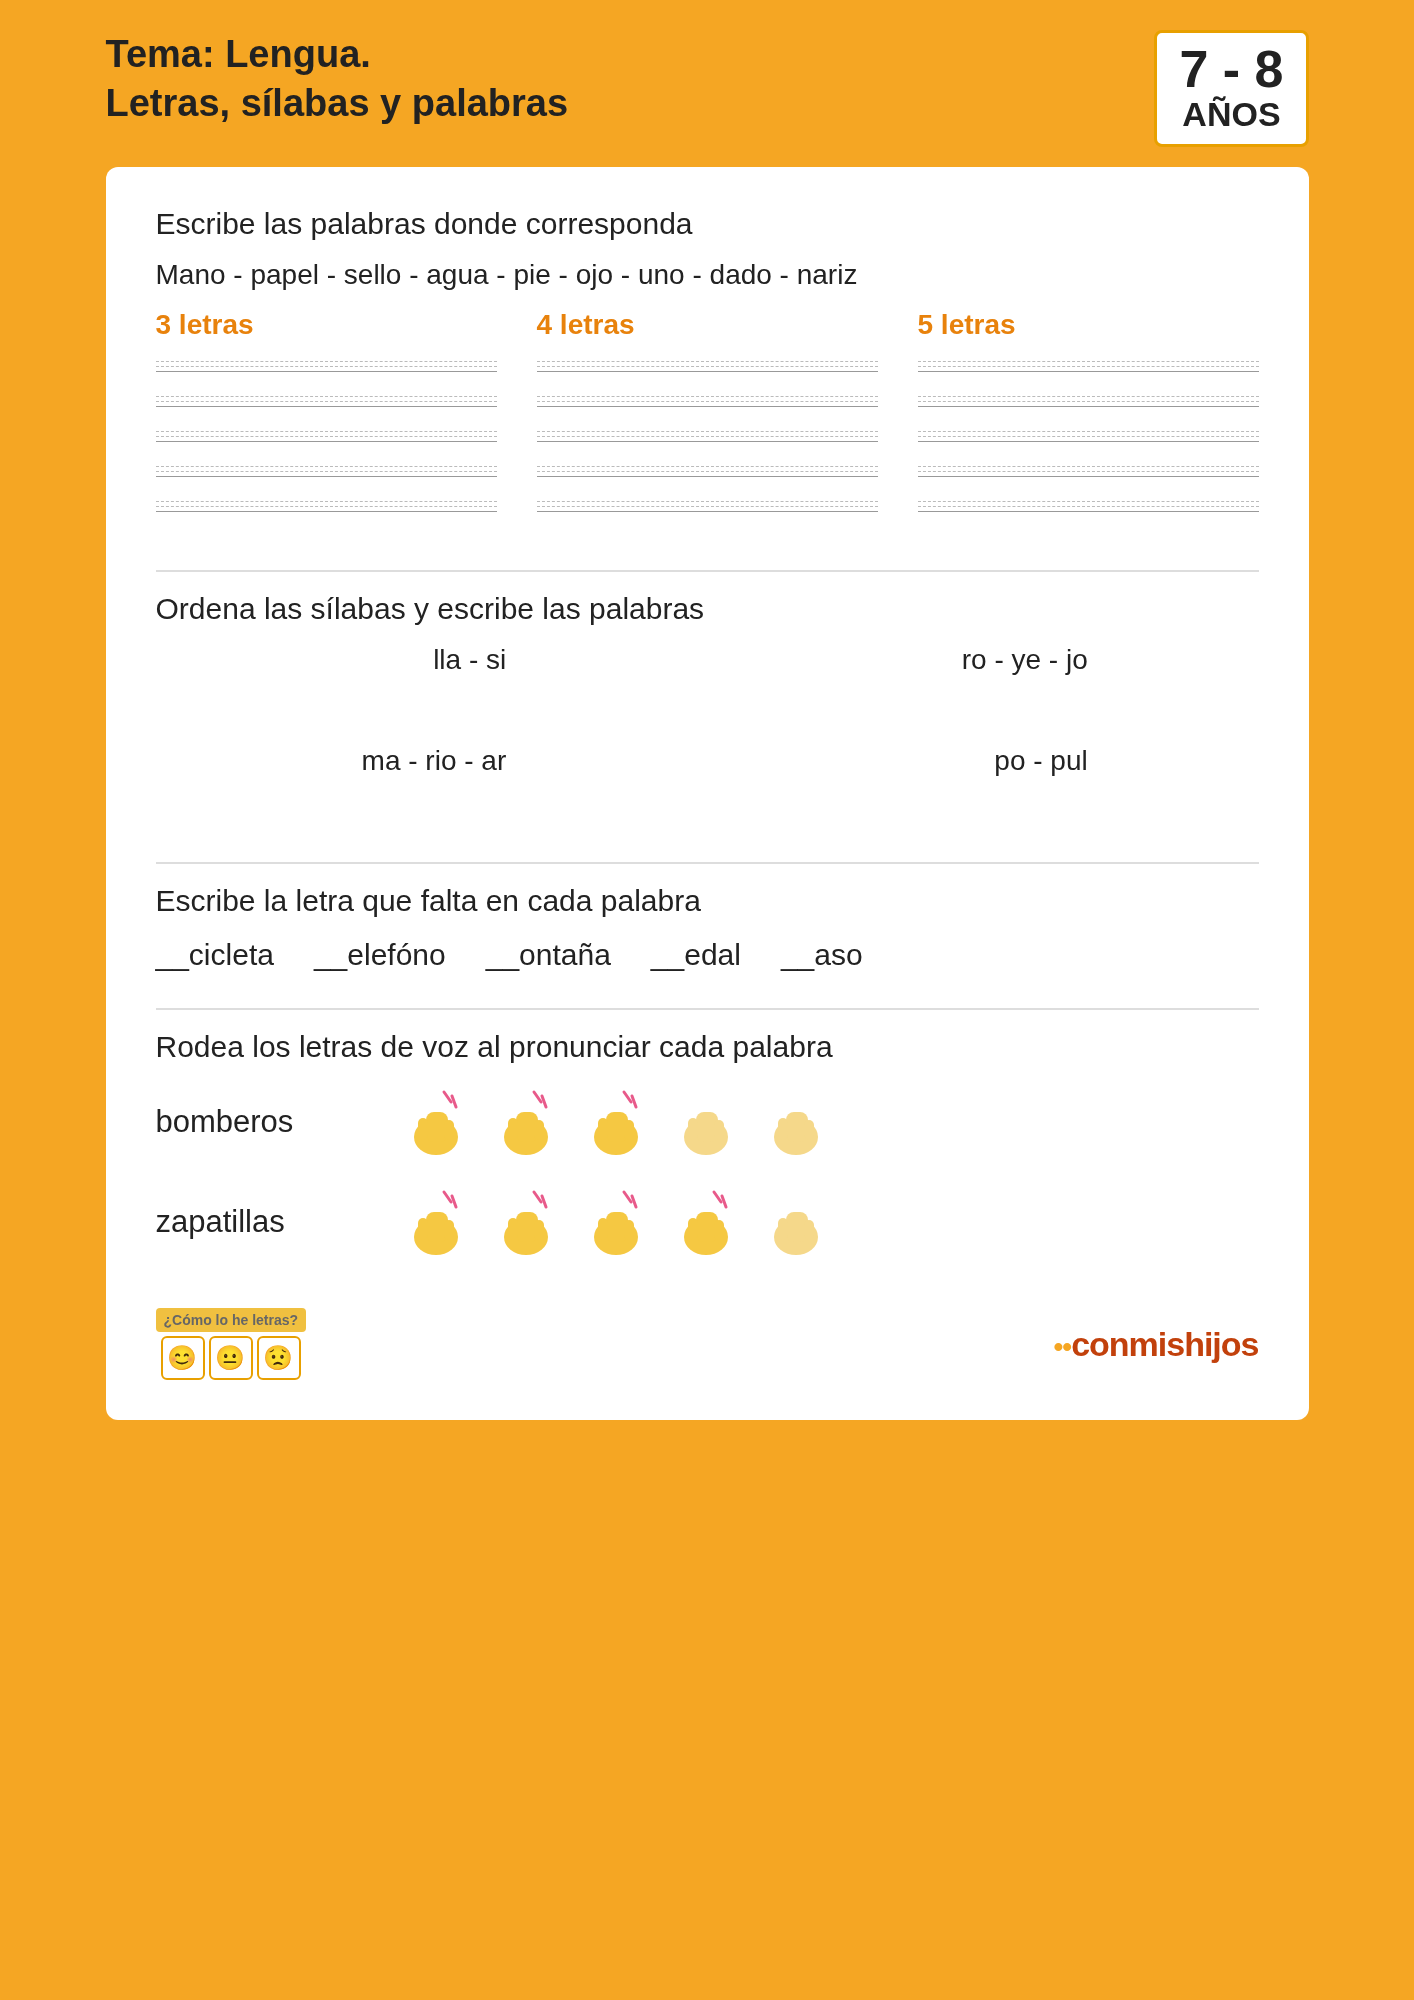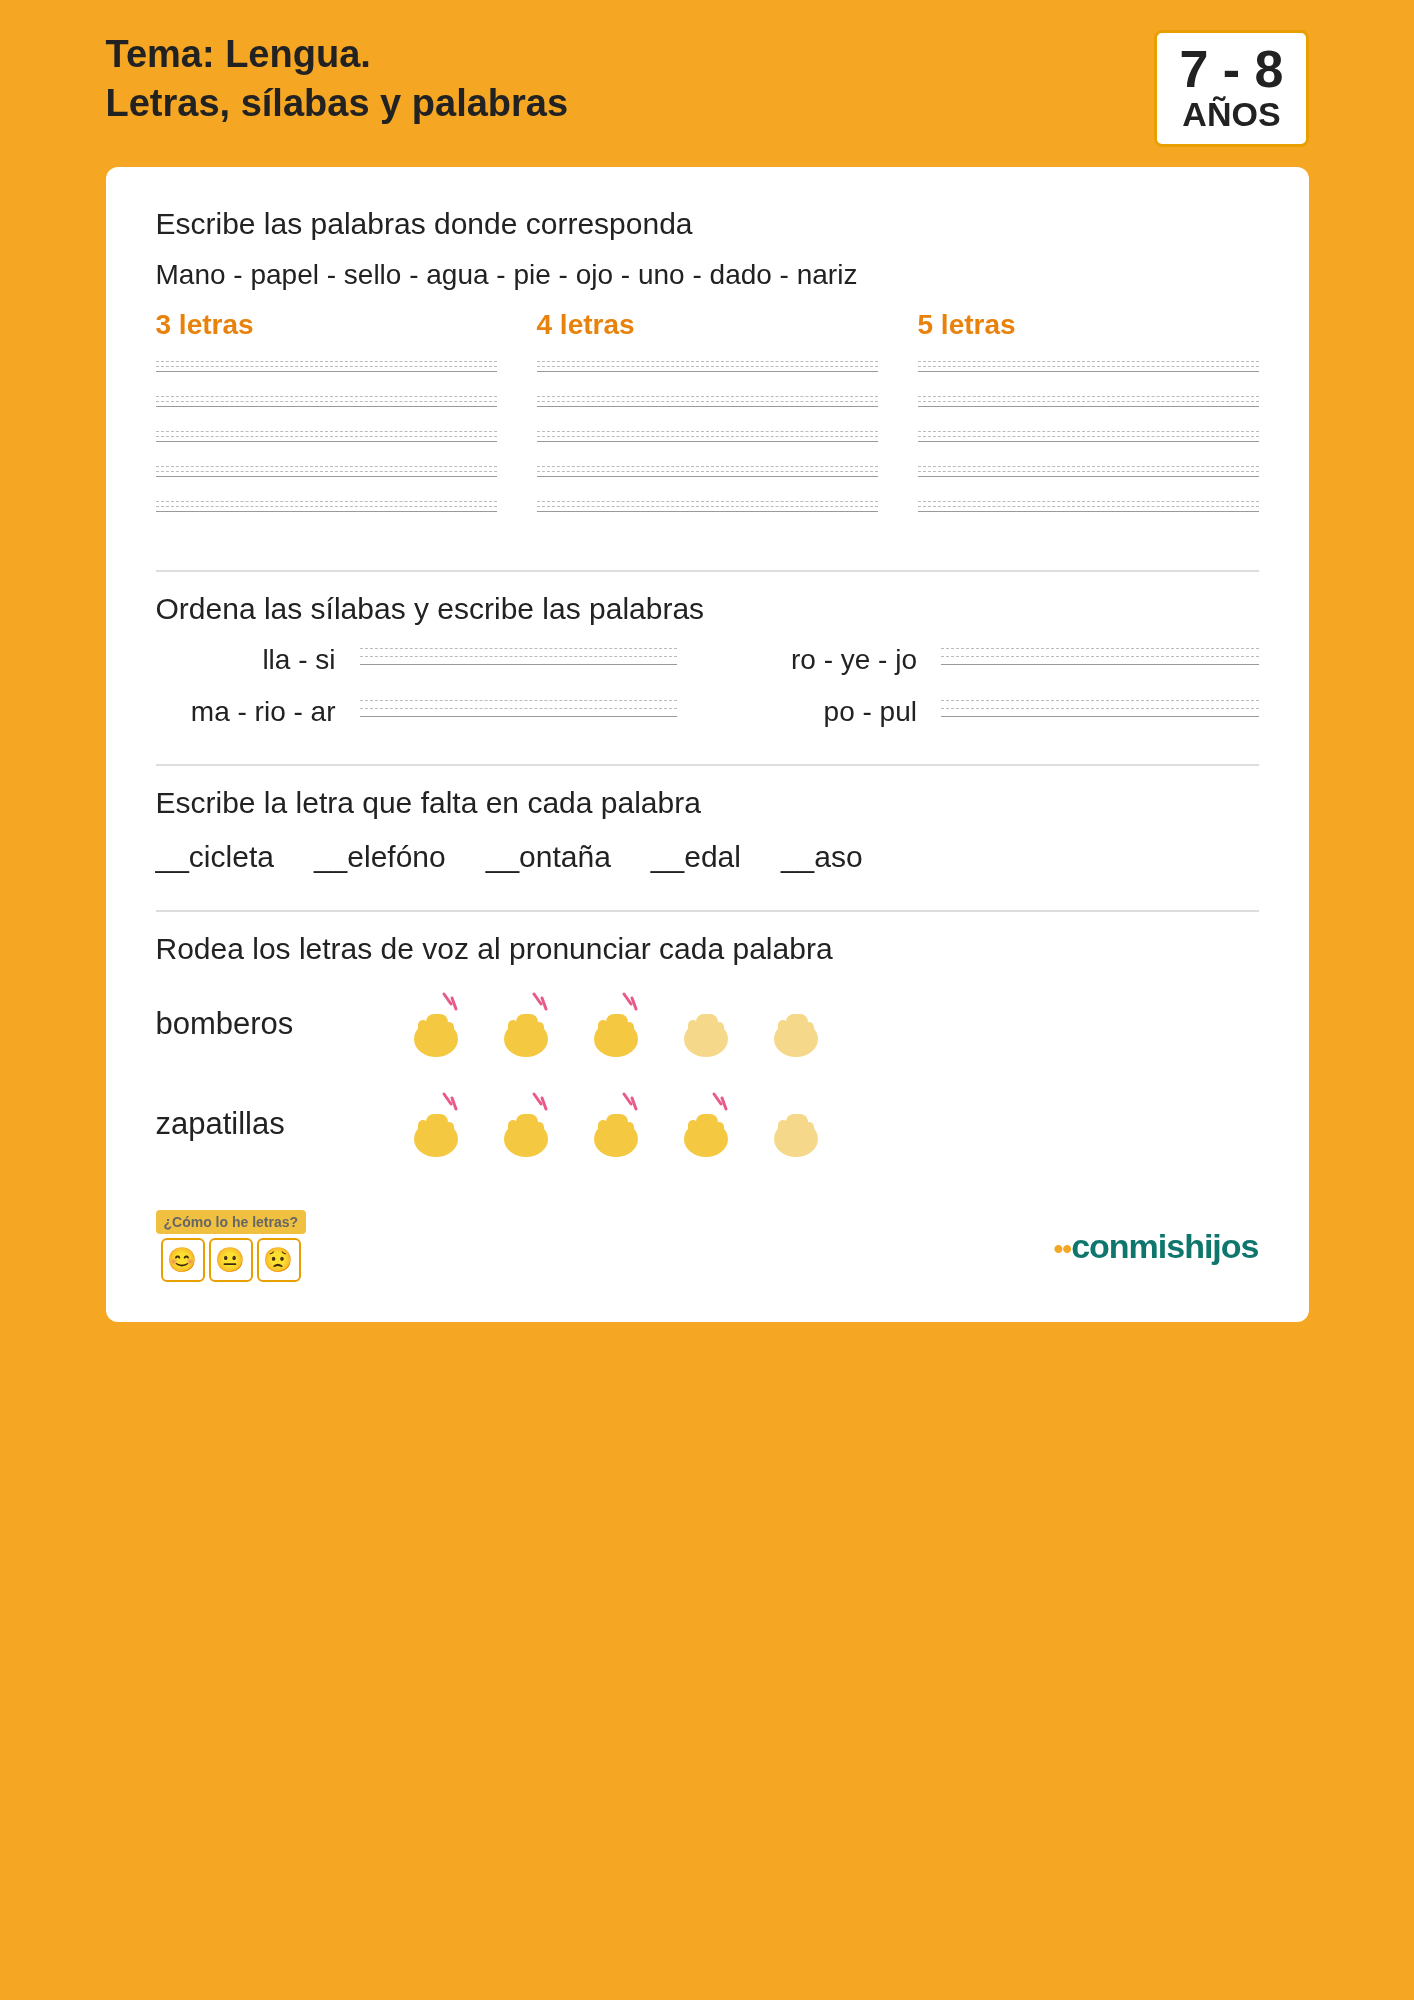--- a/index.html
+++ b/index.html
@@ -97,20 +97,21 @@
     .syllables-grid {
       display: grid;
       grid-template-columns: 1fr 1fr;
       gap: 20px 60px;
       margin-top: 10px;
     }
     .syllable-row {
       display: flex;
       align-items: center;
       gap: 24px;
+      flex-direction: column;
     }
     .syllable-label {
       font-size: 28px;
       color: #222;
       min-width: 180px;
       text-align: right;
     }
     .answer-lines {
       flex: 1;
       display: flex;
@@ -513,18 +514,18 @@
     <div class="footer">
       <div class="self-assessment">
         <div class="self-assessment-label">¿Cómo lo he letras?</div>
         <div class="face-row">
           <div class="face-box">😊</div>
           <div class="face-box">😐</div>
           <div class="face-box">😟</div>
         </div>
       </div>
       <div class="brand-logo">
-        <span style="font-size:28px;">••</span><span style="color:#0f766e;">conmishijos</span>
+        <span style="font-size:28px;">••</span><span style="color:#c2410c;">conmishijos</span>
       </div>
     </div>
 
   </div>
 </div>
 
 </body></html>

